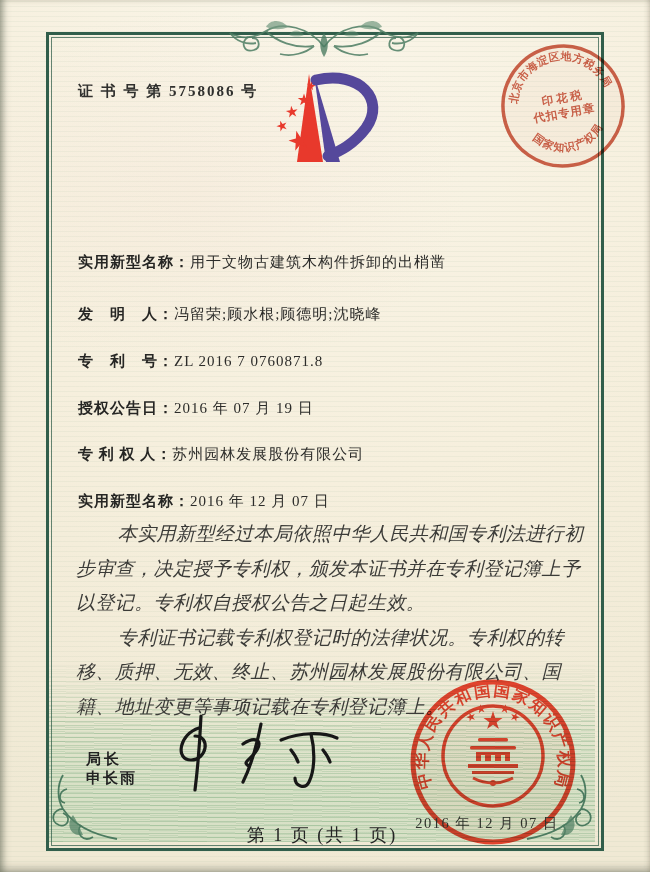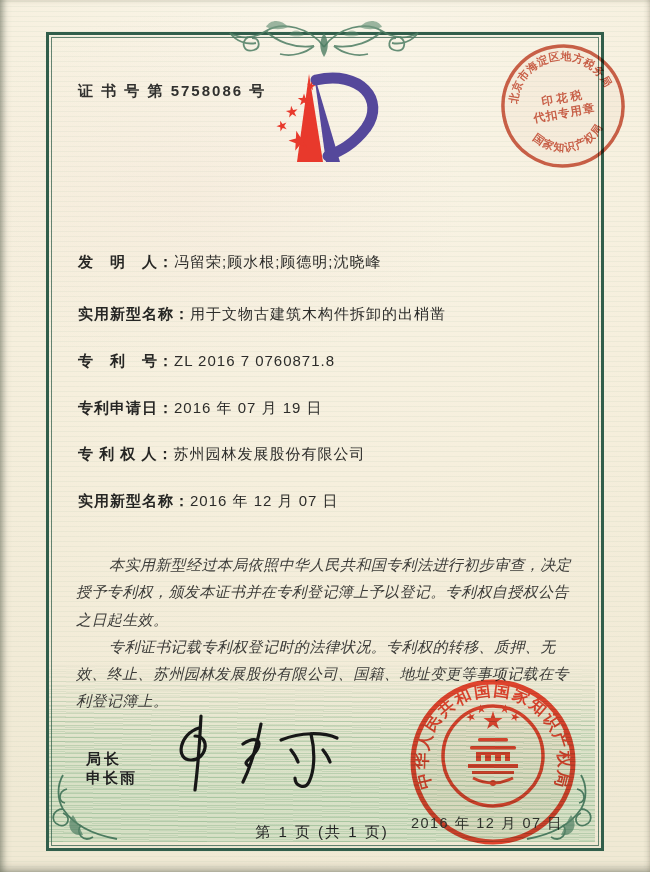--- a/index.html
+++ b/index.html
@@ -1,20 +1,20 @@
 <!DOCTYPE html>
 <html><head>
 <meta charset="utf-8">
 <style>
   html,body{margin:0;padding:0;}
   .paper{
     position:relative;width:650px;height:872px;overflow:hidden;
     background:
       radial-gradient(120% 100% at 50% 0%, #faf5e8 0%, #f6efdd 55%, #f0e9d4 100%);
-    font-family:Liberation Sans, sans-serif;
+    font-family:Liberation Serif, serif;
     color:#2b2b2b;
   }
   .texture{
     position:absolute;inset:0;z-index:0;pointer-events:none;
     background:
       radial-gradient(60% 30% at 30% 22%, rgba(236,205,193,.14), transparent 70%),
       repeating-linear-gradient(0deg, rgba(150,182,152,.10) 0 1px, transparent 1px 5px);
   }
   .scan-edge{
     position:absolute;inset:0;z-index:50;pointer-events:none;
@@ -58,35 +58,34 @@
   .frow:nth-child(1){top:253px;}
   .frow:nth-child(2){top:305px;}
   .frow:nth-child(3){top:352px;}
   .frow:nth-child(4){top:399px;}
   .frow:nth-child(5){top:445px;}
   .frow:nth-child(6){top:492px;}
   .flabel{font-weight:700;color:#262624;}
   .fvalue{font-weight:500;color:#2c2c2a;}
   .paras{
     position:absolute;left:76px;top:517px;width:508px;z-index:3;
-    font-size:15px;line-height:1.82;letter-spacing:.4px;color:#3b3b38;
+    font-size:19px;line-height:1.82;letter-spacing:.4px;color:#3b3b38;
     font-style:italic;
-    margin-top:34px;
   }
   .paras p{margin:0;text-indent:2.2em;}
   .signer{position:absolute;left:86px;top:750px;z-index:3;font-size:15px;letter-spacing:3px;color:#232323;font-weight:600;}
   .signer .name{letter-spacing:2px;}
   .signature{position:absolute;left:165px;top:710px;width:190px;height:95px;z-index:3;}
   .seal{
     position:absolute;left:388px;top:676px;width:210px;height:172px;z-index:5;
     mix-blend-mode:multiply;opacity:.93;
   }
   .footer{
     position:absolute;left:46px;width:552px;top:823px;z-index:3;text-align:center;
-    font-size:15px;letter-spacing:2px;color:#242424;
+    font-size:18px;letter-spacing:2px;color:#242424;
   }
   .orn-top{position:absolute;left:218px;top:13px;width:212px;height:58px;z-index:3;}
   .orn-bl{position:absolute;left:47px;top:769px;width:76px;height:74px;z-index:2;}
   .orn-br{position:absolute;left:521px;top:769px;width:76px;height:74px;z-index:2;transform:scaleX(-1);}
 </style>
 </head>
 <body>
 
 <div class="paper">
   <div class="texture"></div>
@@ -152,30 +151,30 @@
     <text x="66" y="62" text-anchor="middle" font-size="11.5" fill="#c94f38" font-weight="700">印 花 税</text>
     <text x="66" y="77" text-anchor="middle" font-size="11.5" fill="#c94f38" font-weight="700" letter-spacing="1">代扣专用章</text>
     <text font-size="10.8" fill="#c94f38" font-weight="700" letter-spacing="1">
       <textPath href="#tsBot" startOffset="50%" text-anchor="middle">国家知识产权局</textPath>
     </text>
   </svg>
 
 
   <div class="fields">
     <div class="frow">
+      <span class="flabel">实用新型名称：</span><span class="fvalue">用于文物古建筑木构件拆卸的出梢凿</span>
+    </div>
+    <div class="frow">
       <span class="flabel">发　明　人：</span><span class="fvalue">冯留荣;顾水根;顾德明;沈晓峰</span>
     </div>
     <div class="frow">
-      <span class="flabel">实用新型名称：</span><span class="fvalue">用于文物古建筑木构件拆卸的出梢凿</span>
-    </div>
-    <div class="frow">
       <span class="flabel">专　利　号：</span><span class="fvalue">ZL 2016 7 0760871.8</span>
     </div>
     <div class="frow">
-      <span class="flabel">专利申请日：</span><span class="fvalue">2016 年 07 月 19 日</span>
+      <span class="flabel">授权公告日：</span><span class="fvalue">2016 年 07 月 19 日</span>
     </div>
     <div class="frow">
       <span class="flabel">专 利 权 人：</span><span class="fvalue">苏州园林发展股份有限公司</span>
     </div>
     <div class="frow">
       <span class="flabel">实用新型名称：</span><span class="fvalue">2016 年 12 月 07 日</span>
     </div>
   </div>
 
   <div class="paras">

